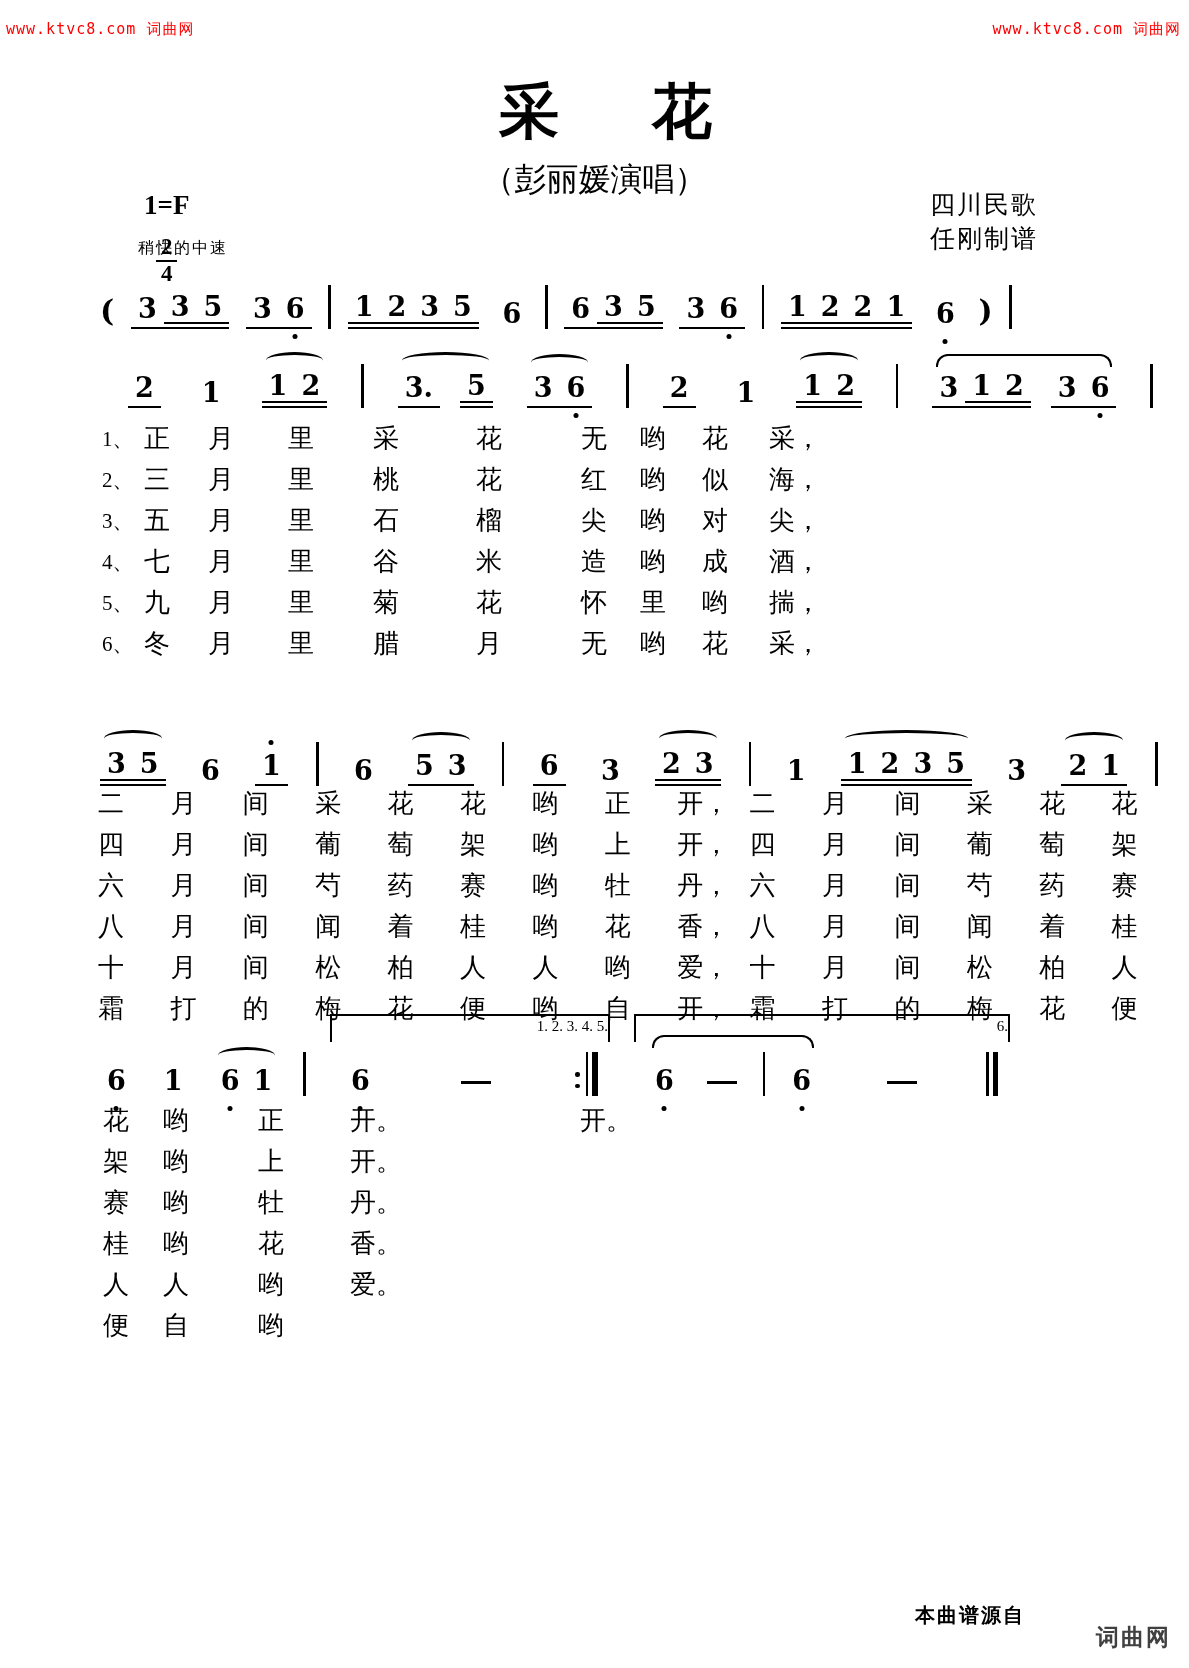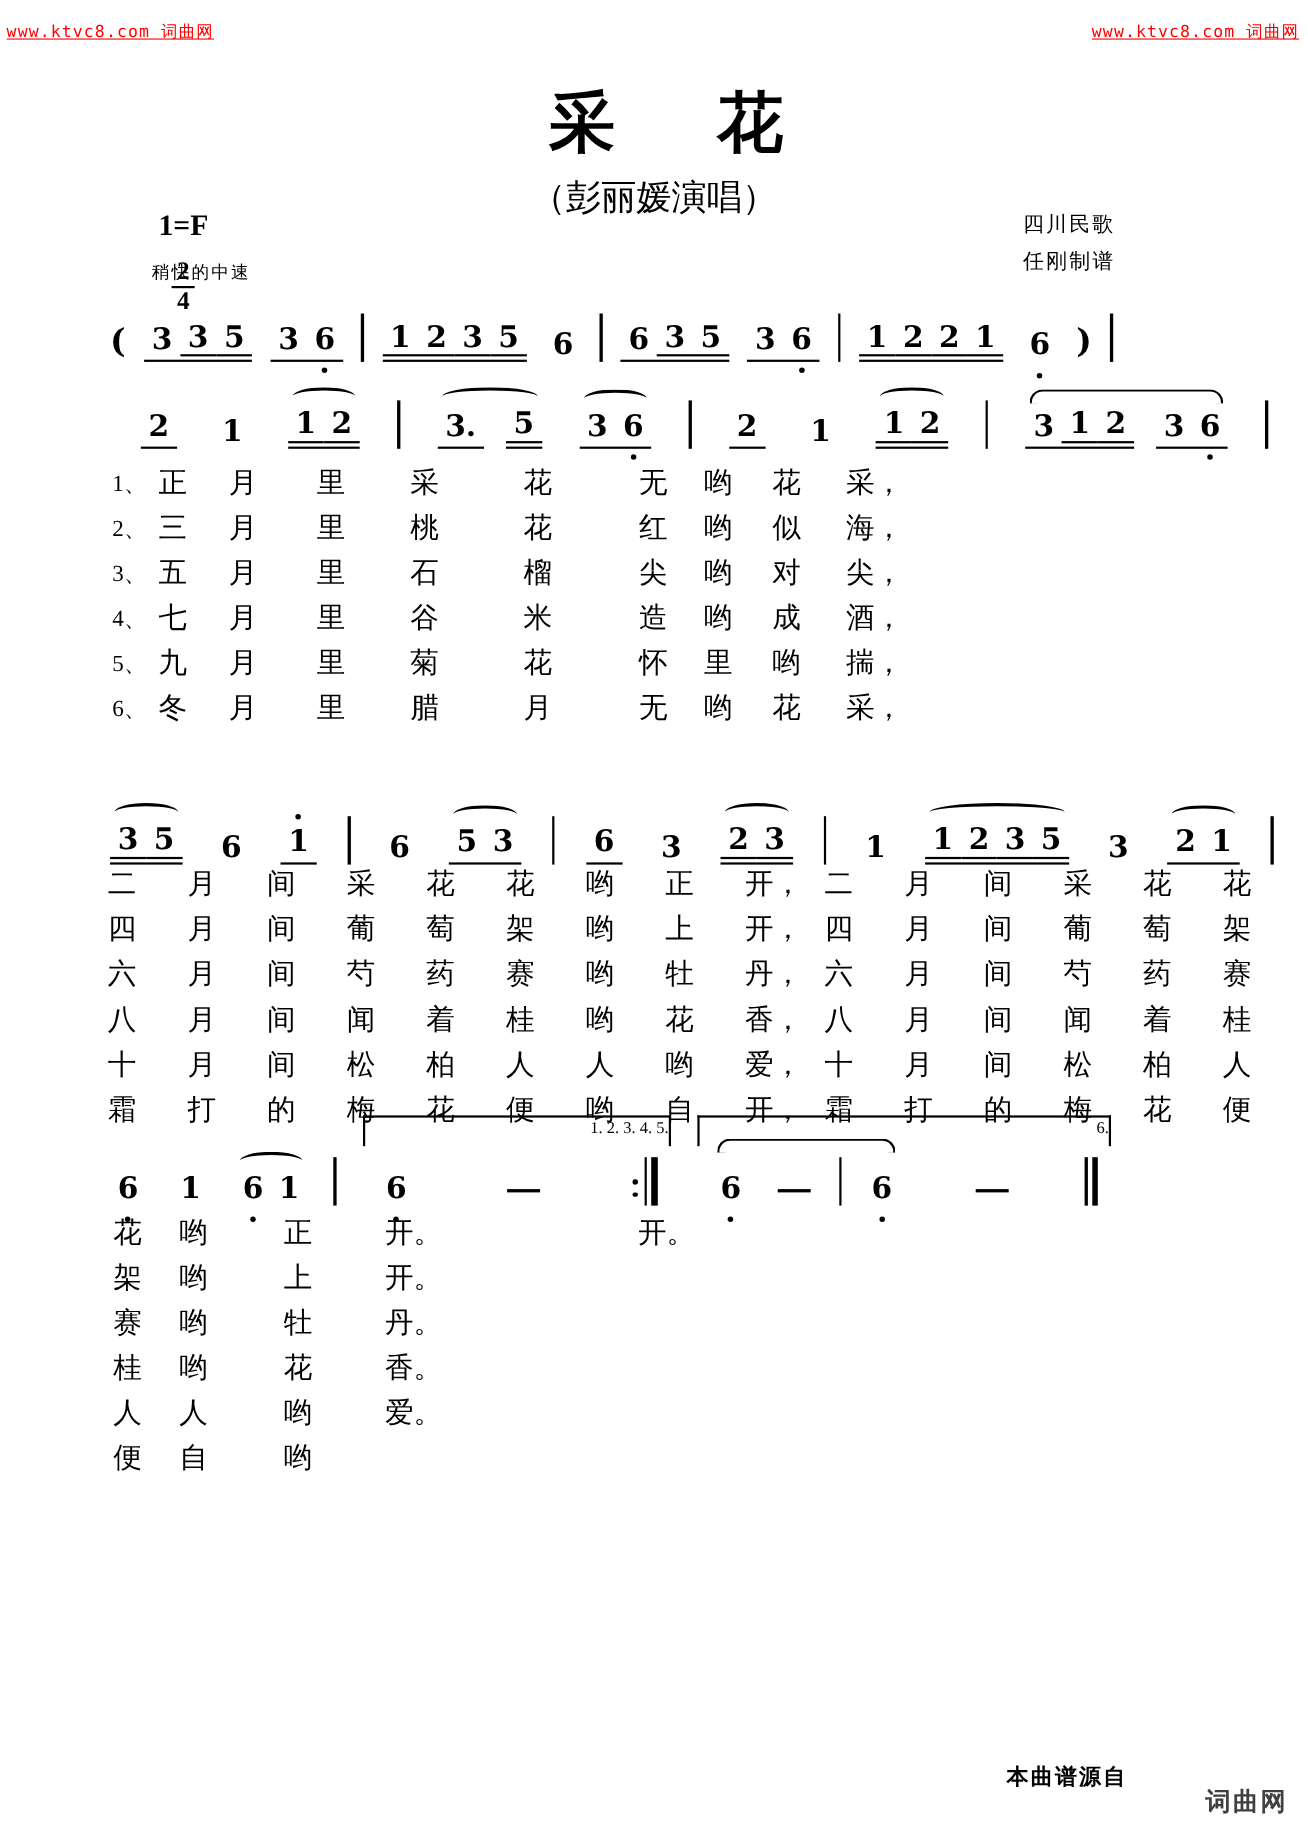--- a/index.html
+++ b/index.html
@@ -1,33 +1,33 @@
 <!DOCTYPE html>
 <html><head>
 <meta charset="utf-8">
 <style>
   html,body{margin:0;padding:0;background:#fff;}
   body{position:relative;width:1189px;height:1668px;overflow:hidden;
        font-family:"Liberation Serif",serif;color:#000;}
   .abs{position:absolute;}
 
   
-  .wm{color:#ff0000;font:15px "DejaVu Sans Mono",monospace;letter-spacing:1px;text-decoration:underline;}
+  .wm{color:#ff0000;font:15px "DejaVu Sans Mono",monospace;letter-spacing:1px;}
 
   
   .title{top:72px;left:0;width:100%;text-align:center;
          font-size:60px;font-weight:bold;word-spacing:78px;font-family:"Liberation Serif",serif;margin-left:11px;}
   .subtitle{top:158px;left:0;width:100%;text-align:center;font-size:32px;}
   .keyrow{top:190px;left:144px;display:flex;align-items:center;gap:14px;
           font-weight:bold;font-size:27px;flex-direction:column;}
   .meter{display:inline-flex;flex-direction:column;align-items:center;
          font-size:23px;line-height:24px;font-weight:bold;}
   .meter .num{border-bottom:2.5px solid #000;padding:0 5px 1px;}
   .tempo{top:238px;left:138px;font-size:16px;letter-spacing:2px;}
-  .credits{top:188px;left:930px;font-size:19px;line-height:34px;letter-spacing:2px;}
+  .credits{top:188px;left:930px;font-size:25px;line-height:34px;letter-spacing:2px;}
 
   
   .score-line{position:absolute;display:flex;align-items:flex-end;
               justify-content:space-between;min-height:46px;}
   .sl1{top:283px;left:100px;width:912px;}
   .sl2{top:362px;left:128px;width:1025px;}
   .sl3{top:740px;left:100px;width:1058px;}
   .sl4{top:1014px;left:100px;width:910px;}
 
   .n{font:bold 27px/30px "DejaVu Serif",serif;padding:0 7px;position:relative;}

